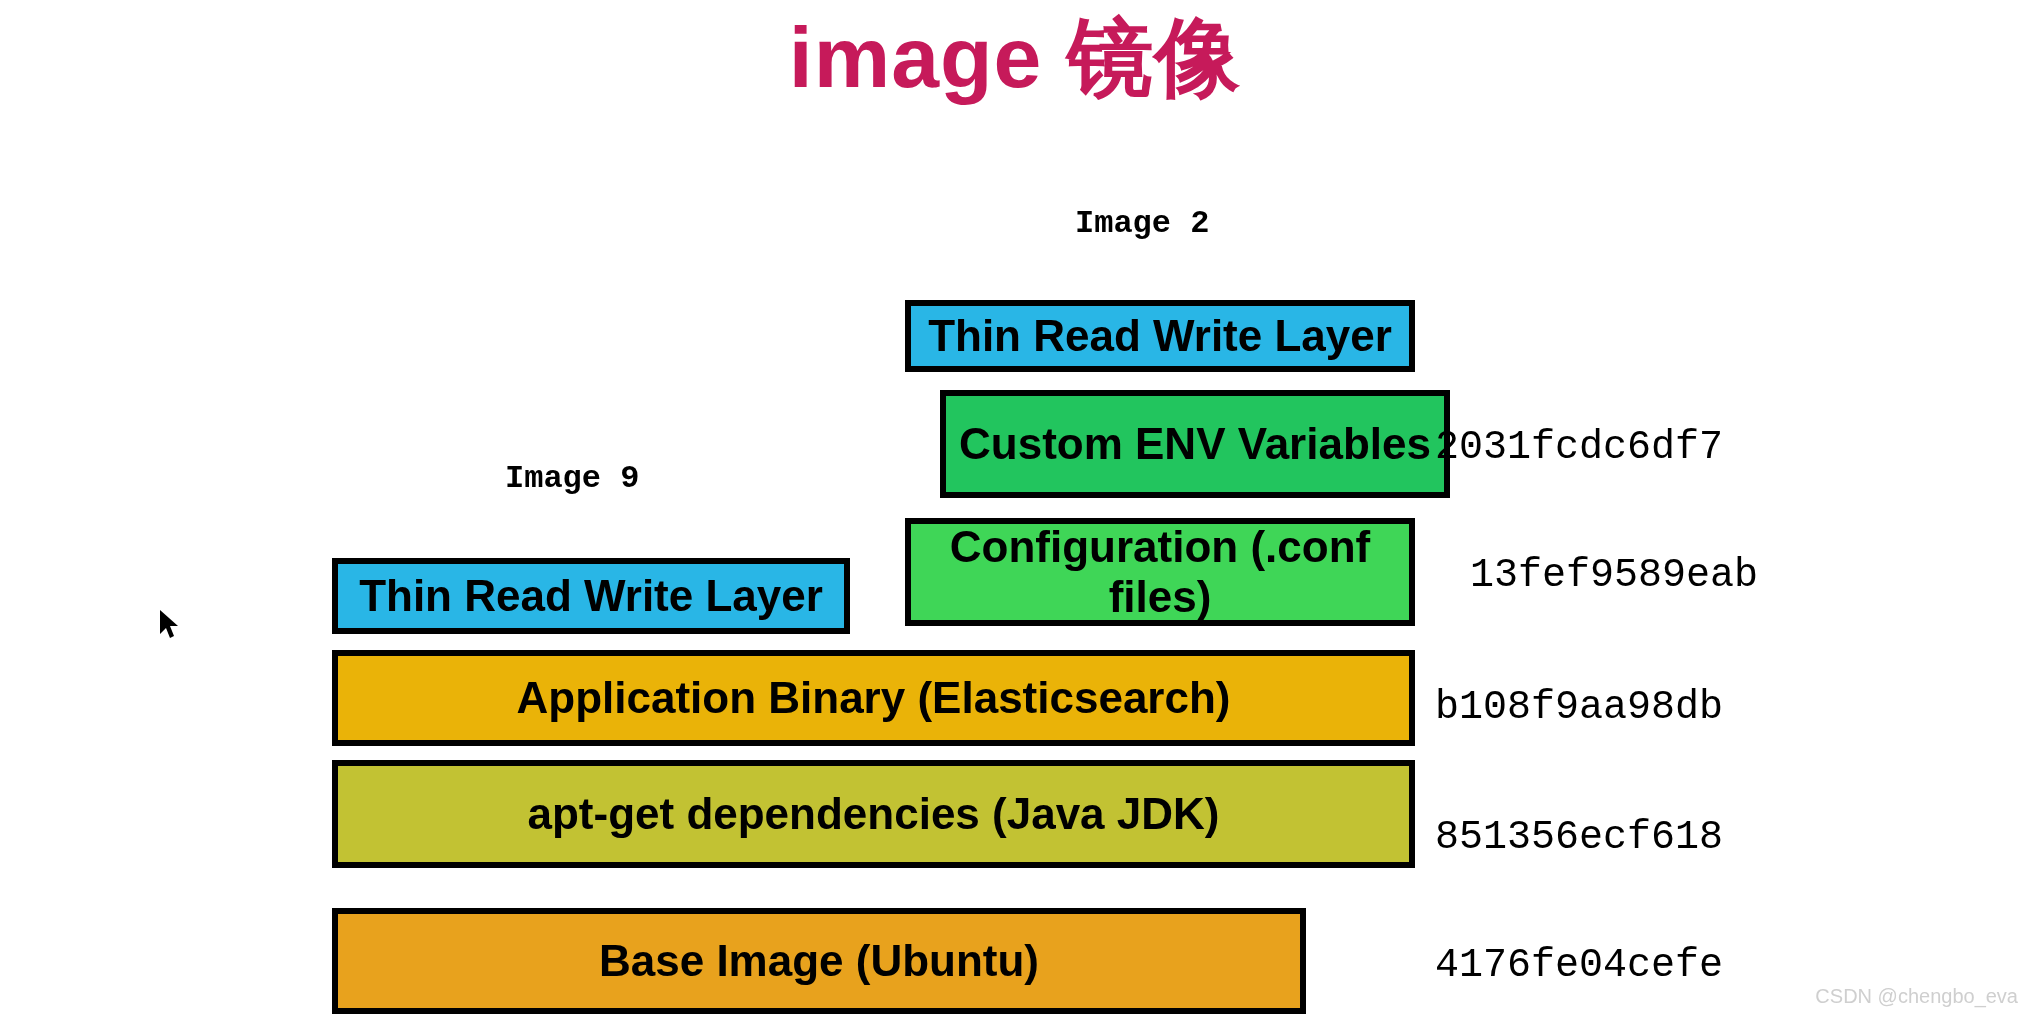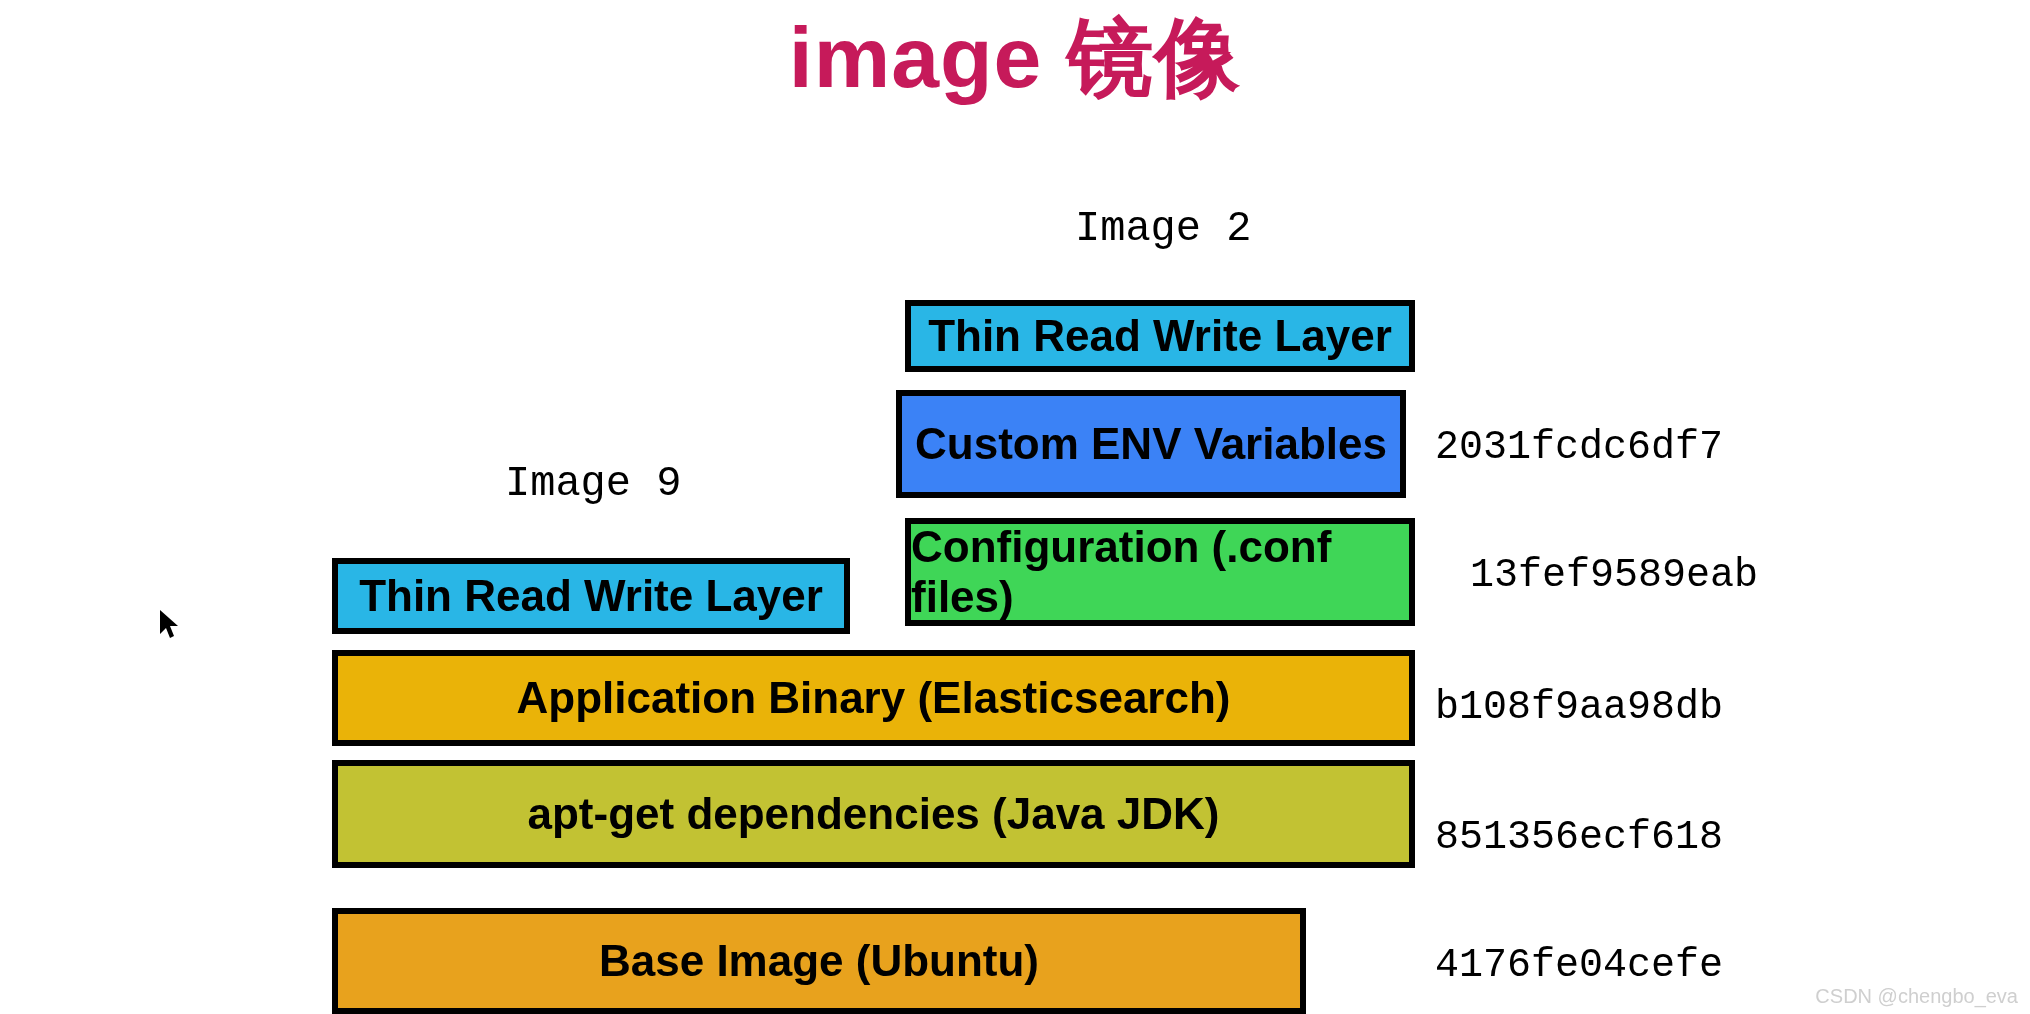--- a/index.html
+++ b/index.html
@@ -23,22 +23,22 @@
     width: 100%;
     text-align: center;
     font-size: 86px;
     font-weight: 700;
     color: #c61a5a;
     letter-spacing: 1px;
   }
   .label {
     position: absolute;
     font-family: "Consolas", "Courier New", monospace;
-    font-size: 42px;
-    font-weight: 400;
+    font-size: 32px;
+    font-weight: 700;
     color: #000;
   }
   .box {
     position: absolute;
     border: 6px solid #000;
     display: flex;
     align-items: center;
     justify-content: center;
     font-size: 44px;
     font-weight: 600;
@@ -72,26 +72,26 @@
 
   <div class="title">image 镜像</div>
 
   <div class="label" style="left:505px; top:460px;">Image 9</div>
   <div class="label" style="left:1075px; top:205px;">Image 2</div>
 
   <div class="box" style="left: 905px; top: 300px; width: 510px; height: 72px; background: rgb(41, 182, 230);">
     <span>Thin Read Write Layer</span>
   </div>
 
-  <div class="box" style="left: 896px; top: 390px; width: 510px; height: 108px; background: #3b82f6;">
+  <div class="box" style="left: 940px; top: 390px; width: 510px; height: 108px; background: #22c55e;">
     <span>Custom ENV Variables</span>
   </div>
   <div class="hash" style="left:1435px; top:425px;">2031fcdc6df7</div>
 
-  <div class="box" style="left: 905px; top: 518px; width: 510px; height: 108px; background: rgb(63, 214, 87);">
+  <div class="box" style="left: 905px; top: 518px; width: 510px; height: 108px; background: rgb(63, 214, 87); text-align: center;">
     <span>Configuration (.conf files)</span>
   </div>
   <div class="hash" style="left:1470px; top:553px;">13fef9589eab</div>
 
   <div class="box" style="left: 332px; top: 558px; width: 518px; height: 76px; background: rgb(41, 182, 230);">
     <span>Thin Read Write Layer</span>
   </div>
 
   <div class="box" style="left: 332px; top: 650px; width: 1083px; height: 96px; background: #eab308;">
     <span>Application Binary (Elasticsearch)</span>

